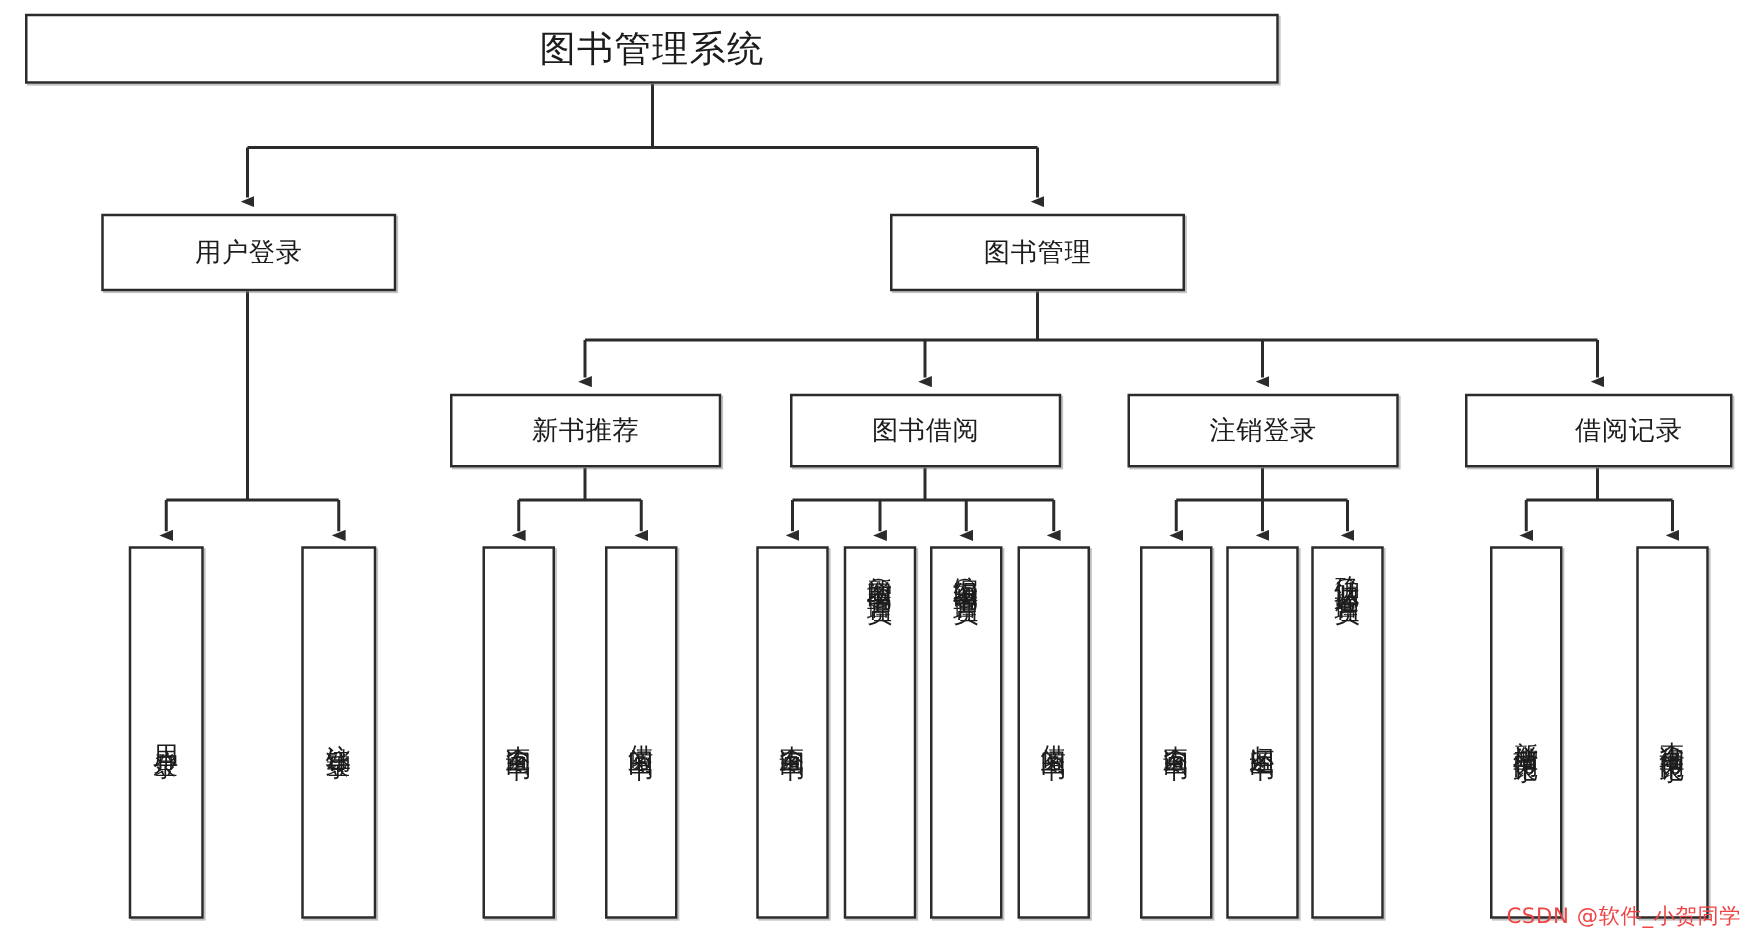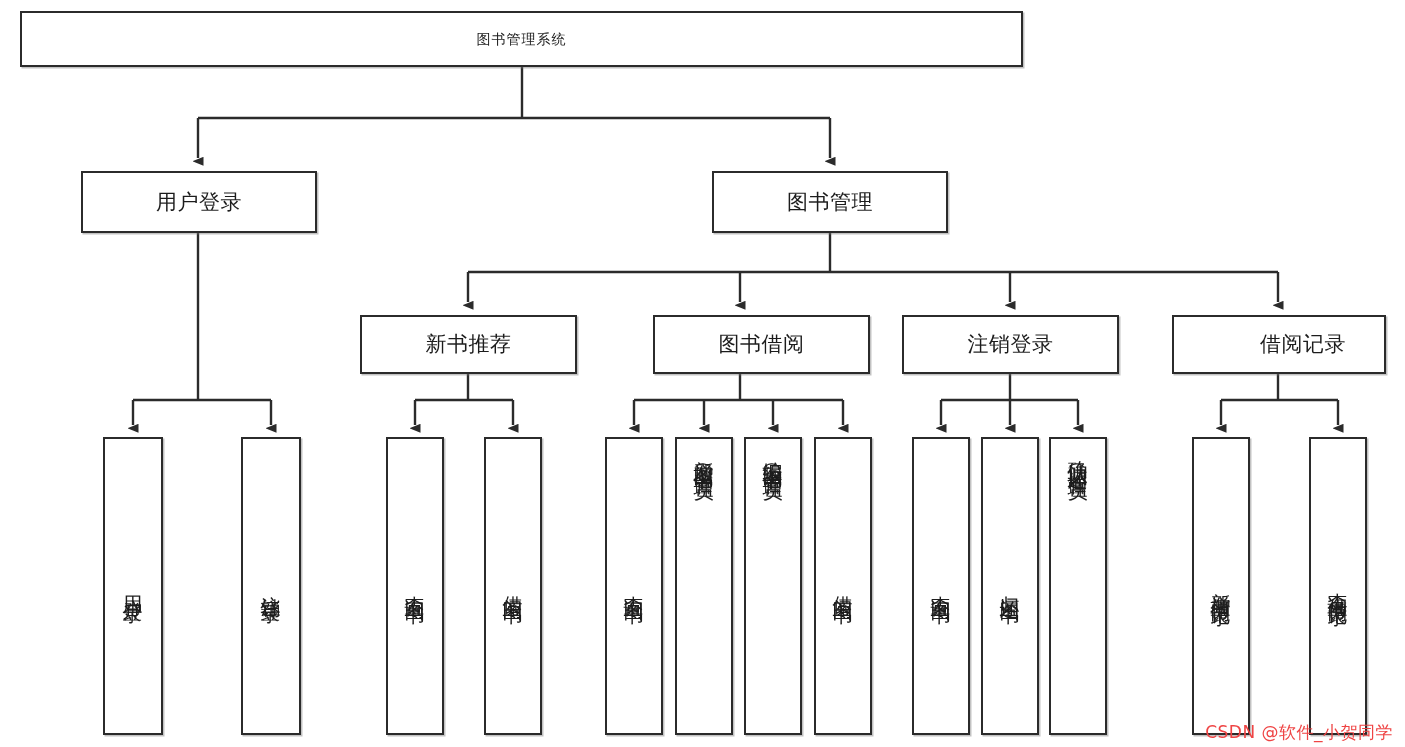--- a/index.html
+++ b/index.html
@@ -41,21 +41,21 @@
     line-height: 1.18;
     text-align: center;
     white-space: pre;
   }
   
   .node.horiz .node-label {
     font-size: 21px;
     letter-spacing: 0.5px;
   }
   .node.title .node-label {
-    font-size: 14px;
+    font-size: 29px;
     letter-spacing: 1px;
   }
   
   .node.vert {
     align-items: center;
     justify-content: center;
     padding-top: 0;
   }
   .node.vert .node-label {
     writing-mode: vertical-rl;
@@ -144,21 +144,21 @@
   </div>
 
   <div class="node horiz" style="left:712px; top:171px; width:236px; height:62px;">
     <span class="node-label">图书管理</span>
   </div>
 
   <div class="node horiz" style="left:360px; top:315px; width:217px; height:59px;justify-content:center;">
     <span class="node-label">新书推荐</span>
   </div>
 
-  <div class="node horiz" style="left:653px; top:315px; width:217px; height:59px;">
+  <div class="node horiz" style="left:632px; top:315px; width:217px; height:59px;">
     <span class="node-label">图书借阅</span>
   </div>
 
   <div class="node horiz" style="left:902px; top:315px; width:217px; height:59px;">
     <span class="node-label">注销登录</span>
   </div>
 
   <div class="node horiz" style="left:1172px; top:315px; width:214px; height:59px;padding-left:48px;">
     <span class="node-label">借阅记录</span>
   </div>

